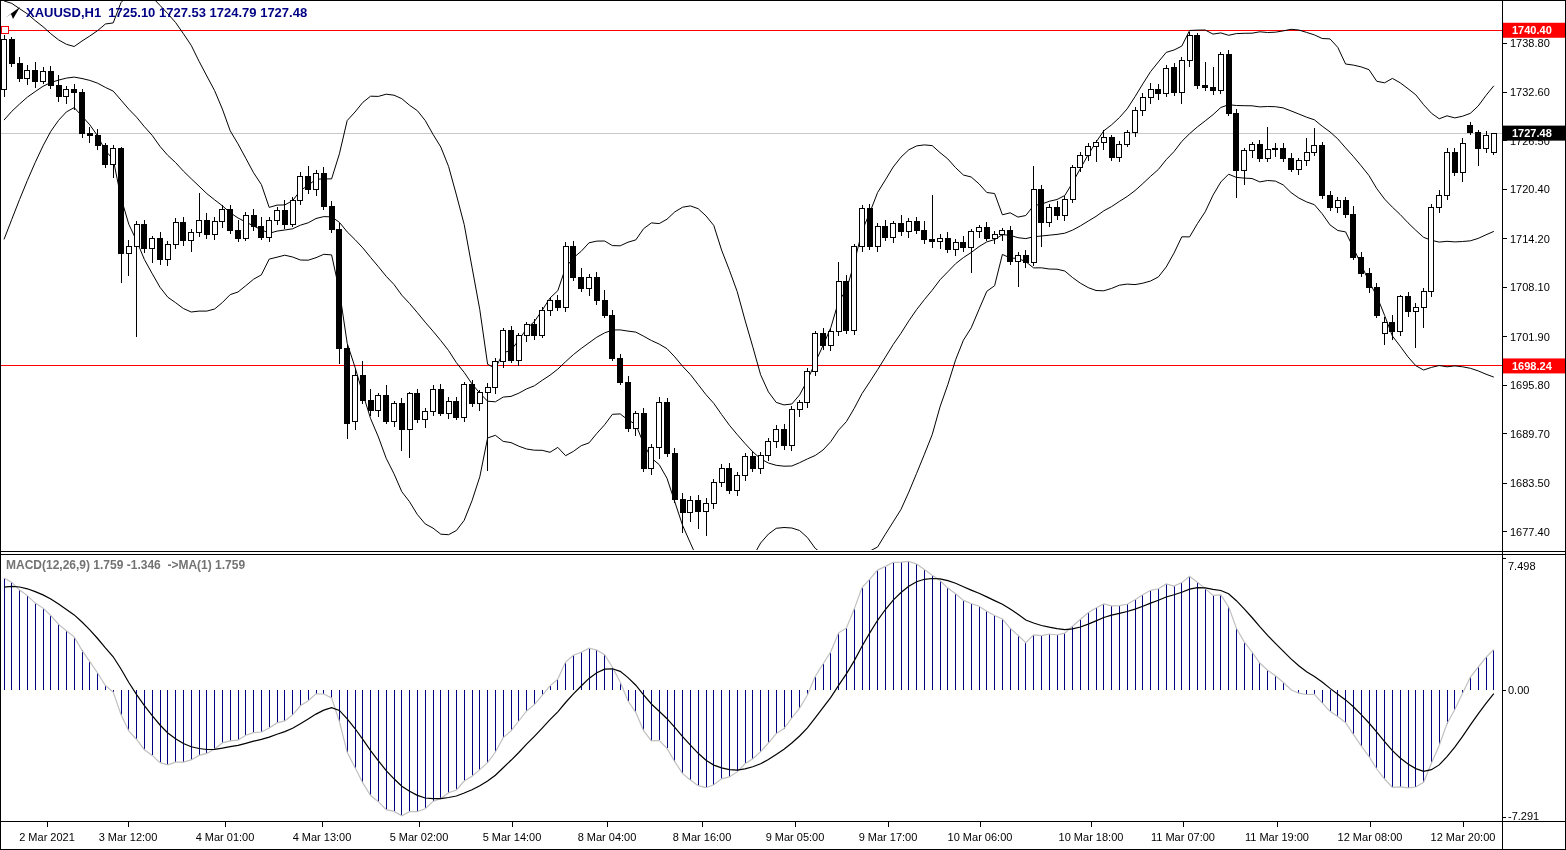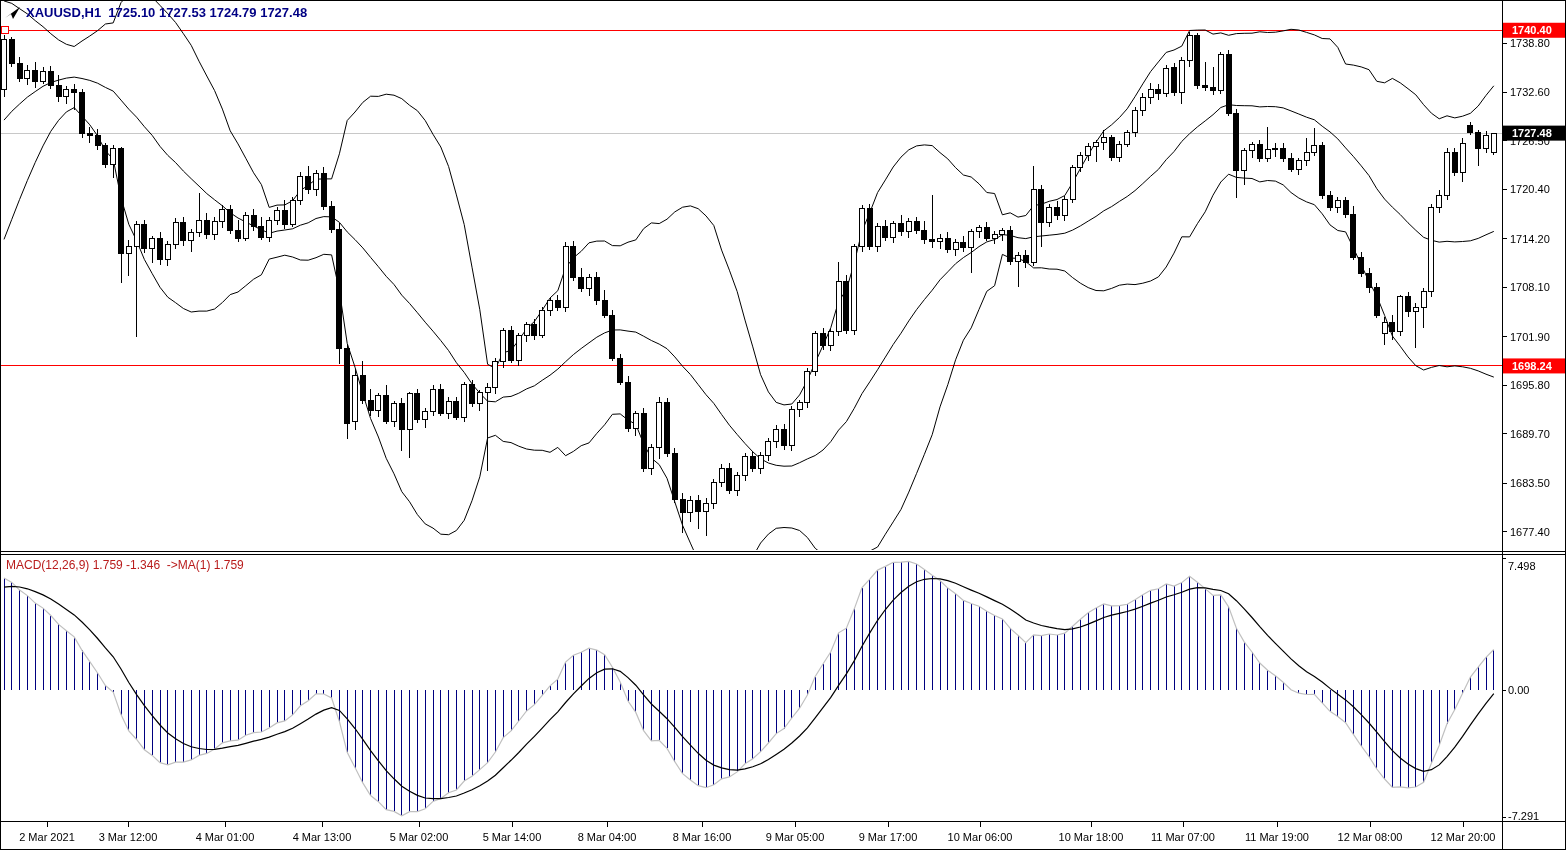--- a/index.html
+++ b/index.html
@@ -1,21 +1,21 @@
 <!DOCTYPE html>
 <html><head>
 <meta charset="utf-8">
 <style>
   html,body{margin:0;padding:0;background:#ffffff;width:1566px;height:850px;overflow:hidden;}
   body{font-family:"Liberation Sans",sans-serif;position:relative;}
   #frame{position:absolute;left:0;top:0;width:1564px;height:848px;border:1px solid #000;}
   #chart-svg{position:absolute;left:0;top:0;}
   .hdr{position:absolute;left:4px;top:5px;color:#000084;font-size:13px;font-weight:bold;letter-spacing:0px;display:flex;align-items:flex-start;gap:4px;}
   .hdr .sym-ico{display:inline-block;margin-top:1px;}
-  .macd-hdr{position:absolute;left:6px;top:558px;color:#b91c1c;font-size:12px;}
+  .macd-hdr{position:absolute;left:6px;top:558px;color:#737373;font-size:12px;font-weight:bold;}
   .txt{white-space:pre;}
 </style>
 </head>
 <body>
 
 <div id="frame"></div>
 
 <svg id="chart-svg" width="1566" height="850">
   <defs>
     <clipPath id="clip-main">

